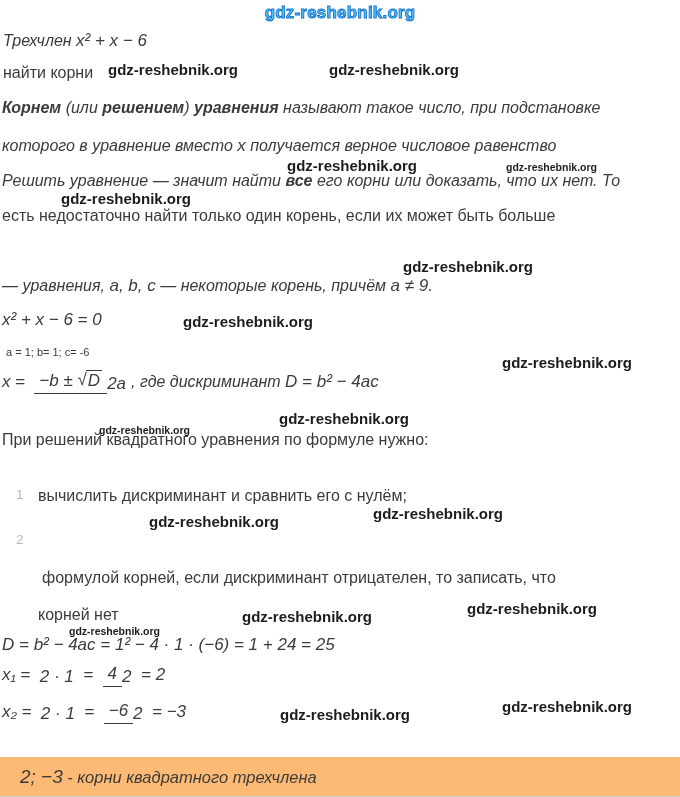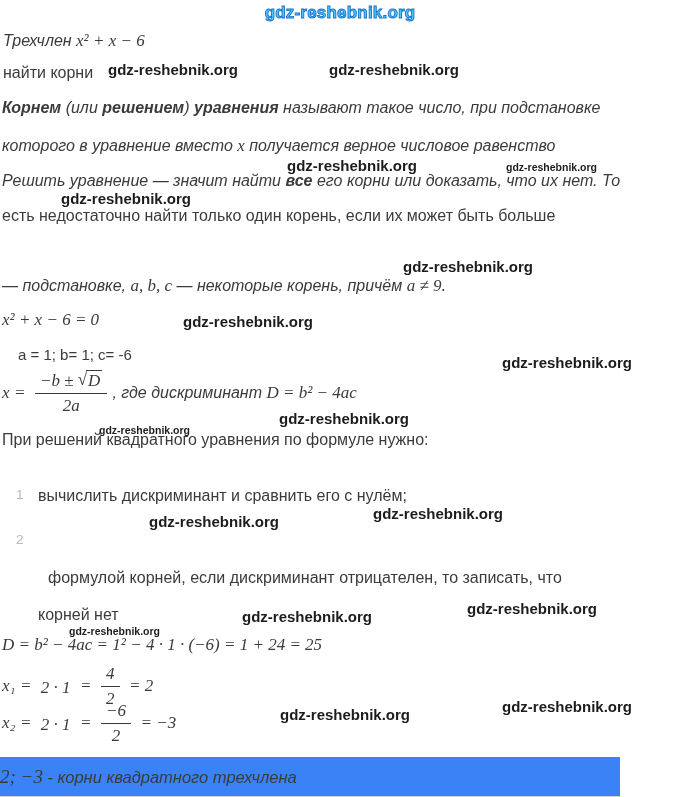--- a/index.html
+++ b/index.html
@@ -6,21 +6,21 @@
   html,body { background:#ffffff; }
   body {
     width:680px; height:797px; position:relative; overflow:hidden;
     font-family:"Liberation Sans", sans-serif; color:#3b3b3b;
   }
   .page { position:relative; width:680px; height:797px; background:#fff; }
 
   .line { position:absolute; font-size:16px; line-height:1.25; white-space:nowrap; z-index:2; }
   .t { font-family:"Liberation Sans", sans-serif;font-style:italic; }
   .bold { font-weight:700; }
-  .m { font-family:Liberation Serif, serif; font-style:italic; font-size:17px; }
+  .m { font-family:Liberation Sans, sans-serif; font-style:italic; font-size:17px; }
 
   
   .wm {
     position:absolute; z-index:6; white-space:nowrap;
     font-family:"Liberation Sans", sans-serif;
     font-weight:700; font-size:15px; color:#1c1c1c;
   }
   .wm-sm { font-size:10.5px; }
   .wm-top {
     top:3px; left:50%; transform:translateX(-50%);
@@ -40,52 +40,52 @@
   
   .l-trinomial{top:30px;left:3px}
   .l-task{top:63px;left:3px}
   .p1a{top:98px;left:2px}
   .p1b{top:135px;left:2px}
   .p2a{top:171px;left:2px}
   .p2b{top:206px;left:2px}
   .p3a{top:238px;left:2px}
   .p3b{top:275px;left:2px}
   .l-eq{top:309px;left:2px}
-  .l-coef{top:346px;left:18px;font-size:15px}
+  .l-coef{top:346px;left:6px;font-size:11px}
   .l-formula{top:371px;left:2px}
   .l-steps-intro{top:430px;left:2px}
   .ln1{top:487px;left:16px}
   .li1{top:486px;left:38px}
   .ln2{top:532px;left:16px}
   .li2a{top:531px;left:38px}
-  .li2b{top:568px;left:48px}
+  .li2b{top:568px;left:42px}
   .li2c{top:605px;left:38px}
   .l-dcalc{top:634px;left:2px}
   .l-x1{top:664px;left:2px}
   .l-x2{top:701px;left:2px}
 
   .list-num {
     position:absolute; z-index:2; font-size:13.5px; color:#b9b9b9;
     font-family:"Liberation Sans", sans-serif;
   }
 
   
   .frac {
-    display:inline-flex; flex-direction:column; align-items:center;
+    display:inline-flex; align-items:center;
     vertical-align:middle; margin:0 5px; line-height:1.2; text-align:center;
   }
   .frac .num { border-bottom:1px solid #3b3b3b; padding:0 5px 2px; }
   .frac .den { padding-top:2px; }
   .rt { position:relative; top:-1px; letter-spacing:-1px; }
   .rad { border-top:1.4px solid #3b3b3b; padding:0 2px; }
 
   
   .result-bar {
-    position:absolute; left:0; top:757px; width:620px; height:40px;
-    background:#3b82f6; z-index:3; line-height:40px; padding-left:0;
+    position:absolute; left:0; top:757px; width:680px; height:40px;
+    background:#fdba74; z-index:3; line-height:40px; padding-left:20px;
     white-space:nowrap; border-bottom:1px solid #ccd4c9;
   }
   .result-bar .m { font-size:19px; }
   .result-bar .t { font-size:16.5px; }
 </style>
 </head>
 <body>
 
 <div class="page">
 
@@ -128,21 +128,21 @@
   </div>
 
   <div class="line p2a">
     <span class="t">Решить уравнение — значит найти</span>
     <span class="t bold">все</span>
     <span class="t">его корни или доказать, что их нет. То</span>
   </div>
   <div class="line p2b">есть недостаточно найти только один корень, если их может быть больше</div>
 
   <div class="line p3b">
-    <span class="t">— подстановке,</span>
+    <span class="t">— уравнения,</span>
     <span class="m">a, b, c</span>
     <span class="t">— некоторые корень, причём</span>
     <span class="m">a ≠ 9.</span>
   </div>
 
   <div class="line l-eq">
     <span class="m">x² + x − 6 = 0</span>
   </div>
   <div class="line l-coef">a = 1; b= 1; c= -6</div>
 

